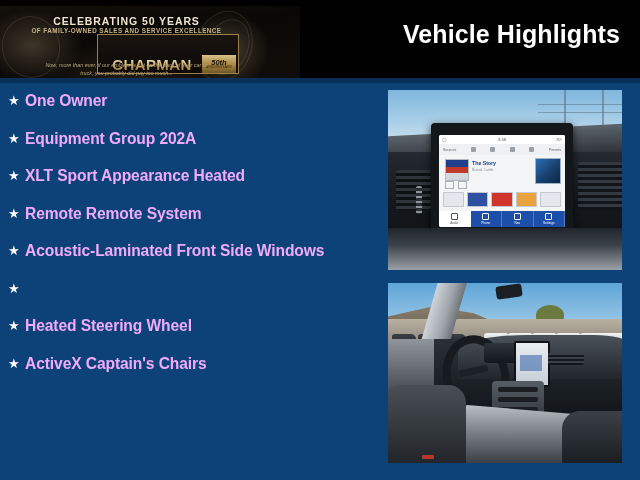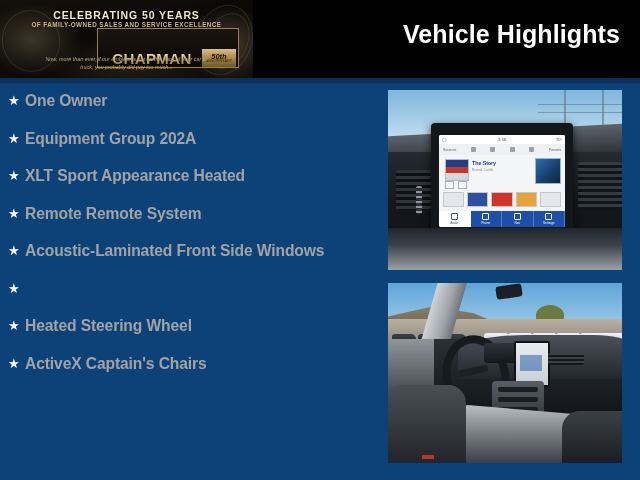--- a/index.html
+++ b/index.html
@@ -21,28 +21,29 @@
     position: absolute;
     left: 0; top: 0;
     width: 640px; height: 78px;
     background: #000000;
     overflow: hidden;
   }
 
   
   .dealer-banner {
     position: absolute;
-    left: 0; top: 0;
+    left: 0; top: 6px;
     width: 253px; height: 78px;
     overflow: hidden;
     background:
       radial-gradient(ellipse 70px 50px at 32px 40px, rgba(120,105,80,0.45) 0%, rgba(25,20,14,0.0) 72%),
       radial-gradient(ellipse 60px 55px at 228px 44px, rgba(150,135,105,0.40) 0%, rgba(25,20,14,0.0) 70%),
       radial-gradient(ellipse 110px 40px at 128px 64px, rgba(90,74,48,0.30) 0%, rgba(18,14,10,0.0) 75%),
       linear-gradient(170deg, #14100b 0%, #0a0806 45%, #110d09 100%);
+    padding-left: 47px;
   }
   .dealer-banner .swirl {
     position: absolute;
     border-radius: 50%;
     border: 1px solid rgba(190,172,136,0.16);
     pointer-events: none;
   }
   .sw1 { left: 196px; top: 4px;  width: 54px; height: 70px; transform: rotate(18deg); }
   .sw2 { left: 206px; top: 12px; width: 40px; height: 56px; transform: rotate(24deg);
          border-color: rgba(200,184,150,0.22); }
@@ -165,21 +166,21 @@
   }
   .hl-star {
     color: #ffffff;
     font-size: 13px;
     line-height: 21px;
     width: 17px;
     flex: 0 0 17px;
     text-align: left;
   }
   .hl-text {
-    color: #a3a3a3;
+    color: #f0abfc;
     font-size: 15.6px;
     font-weight: bold;
     line-height: 21px;
     letter-spacing: -0.1px;
   }
 
   
   .photo {
     position: absolute;
     overflow: hidden;

